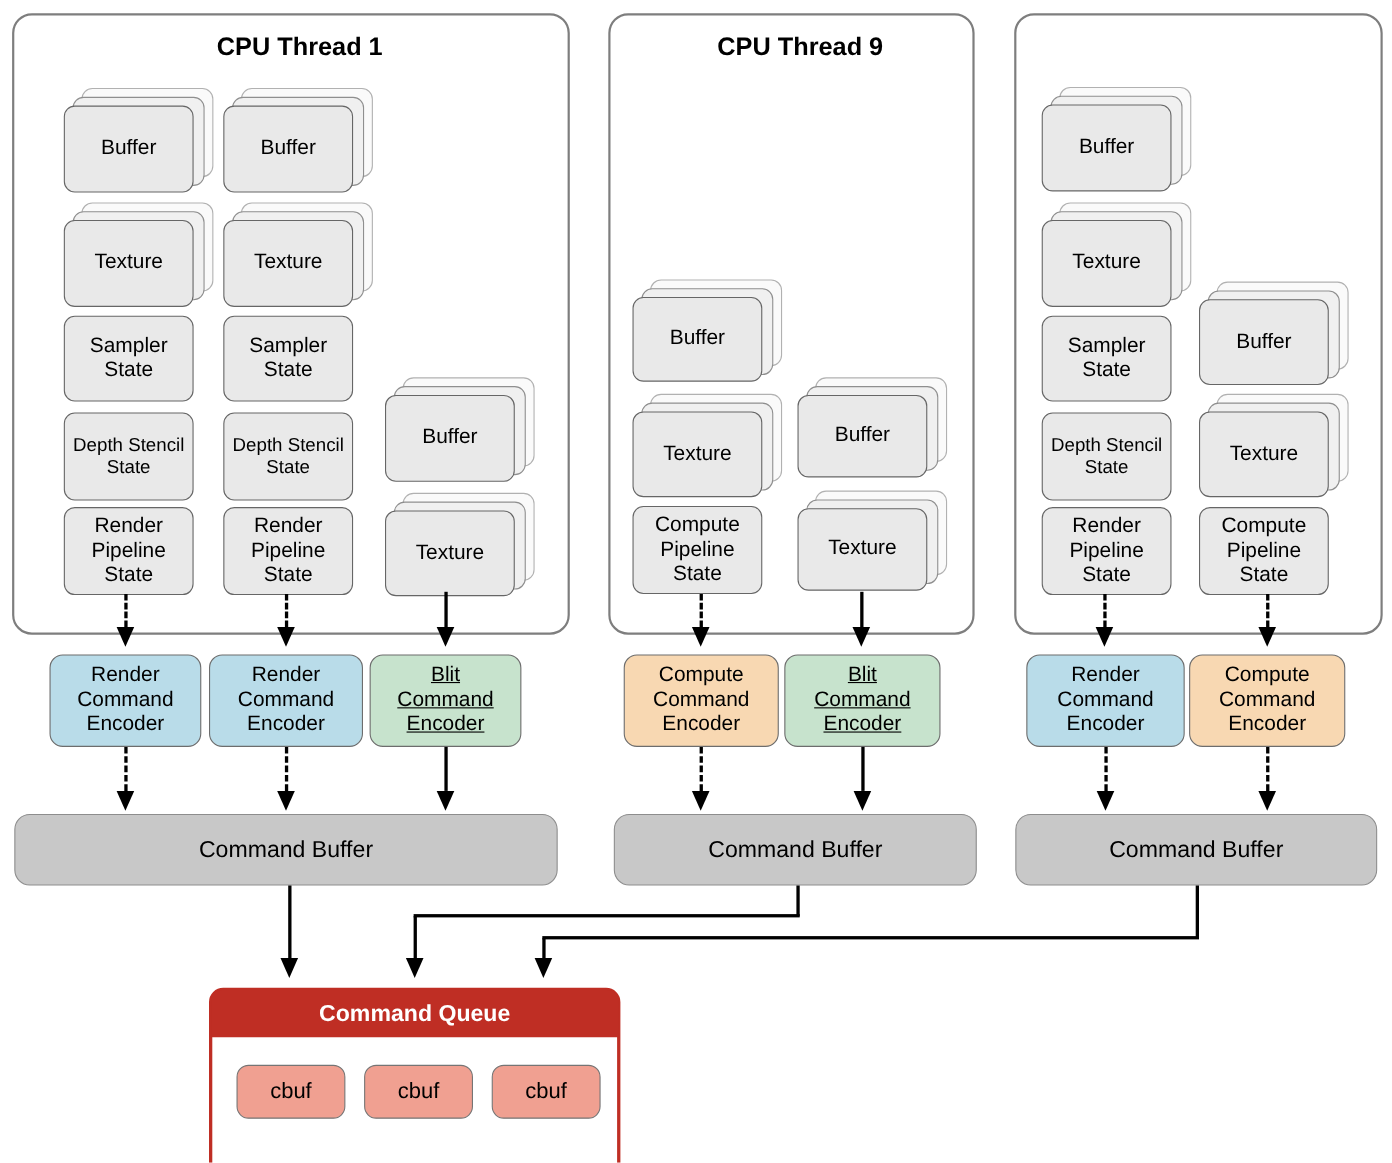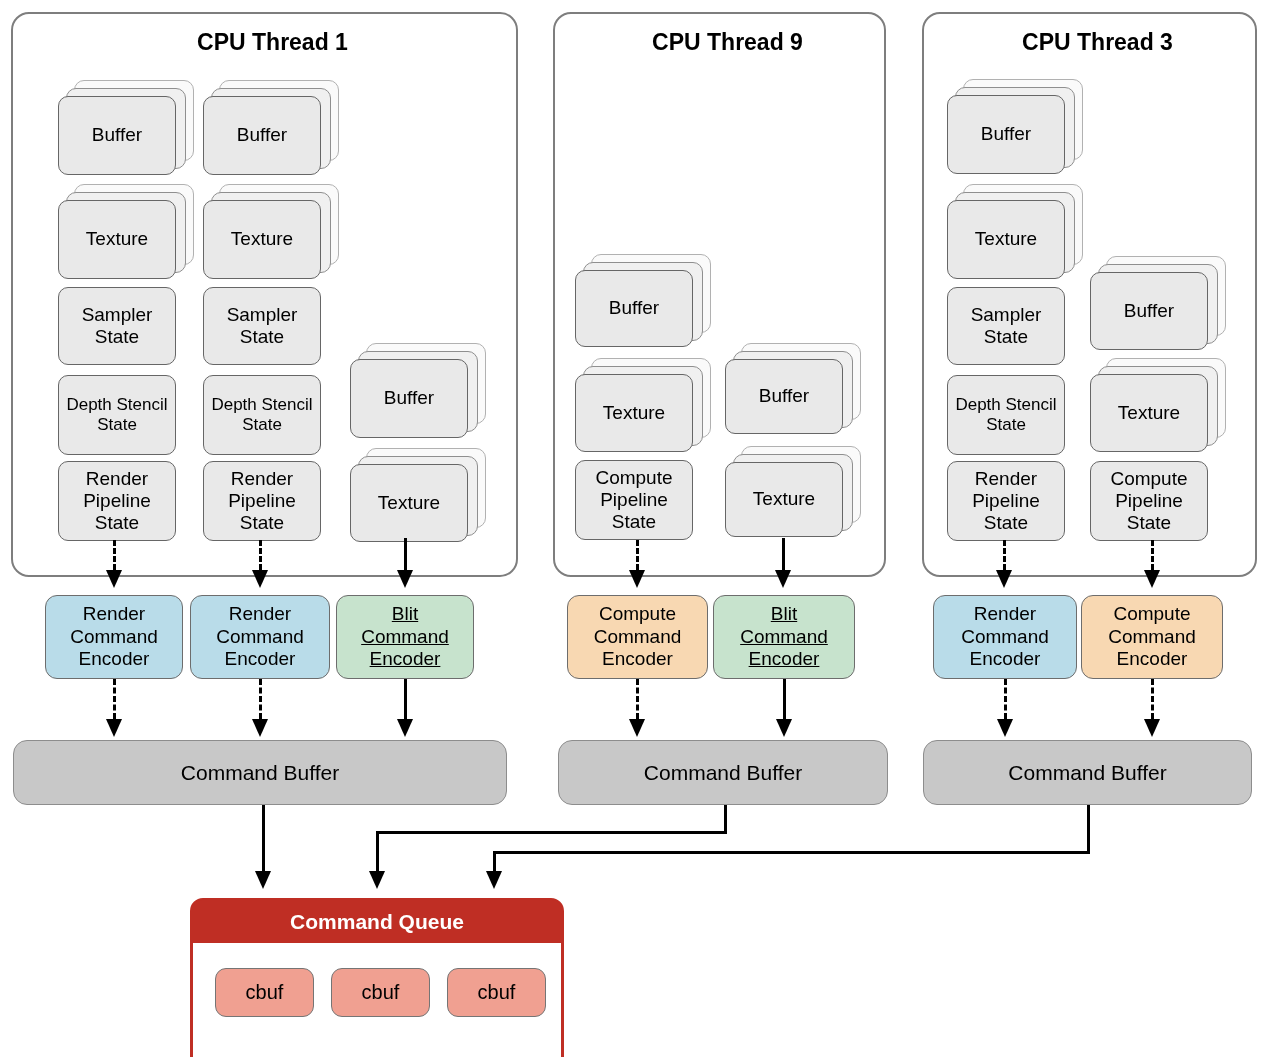--- a/index.html
+++ b/index.html
@@ -159,21 +159,20 @@
       <div class="card">Buffer</div>
     </div>
     <div class="res" style="left:170px;top:448px;height:75px">
       <div class="layer g2"></div>
       <div class="layer g1"></div>
       <div class="card">Texture</div>
     </div>
   </div>
 
   <div class="panel" style="left:922px;top:12px;width:331px;height:561px">
-    <div class="panel-title">CPU Thread 3</div>
 
     <div class="res" style="left:23px;top:81px;height:79px">
       <div class="layer g2"></div>
       <div class="layer g1"></div>
       <div class="card">Buffer</div>
     </div>
     <div class="res" style="left:23px;top:186px;height:79px">
       <div class="layer g2"></div>
       <div class="layer g1"></div>
       <div class="card">Texture</div>

